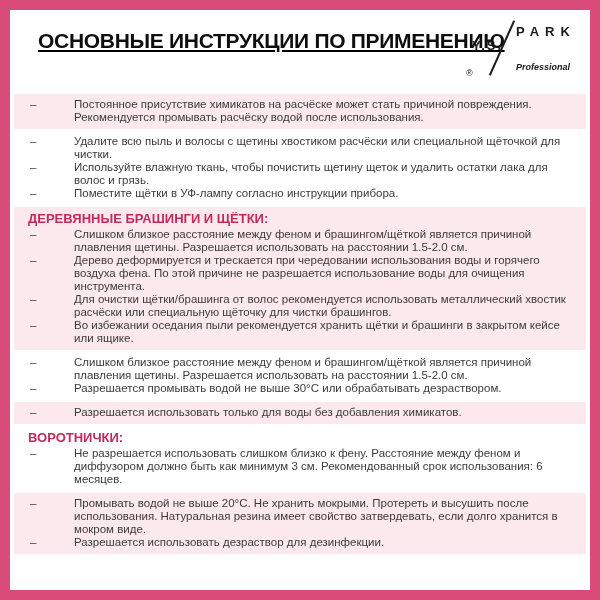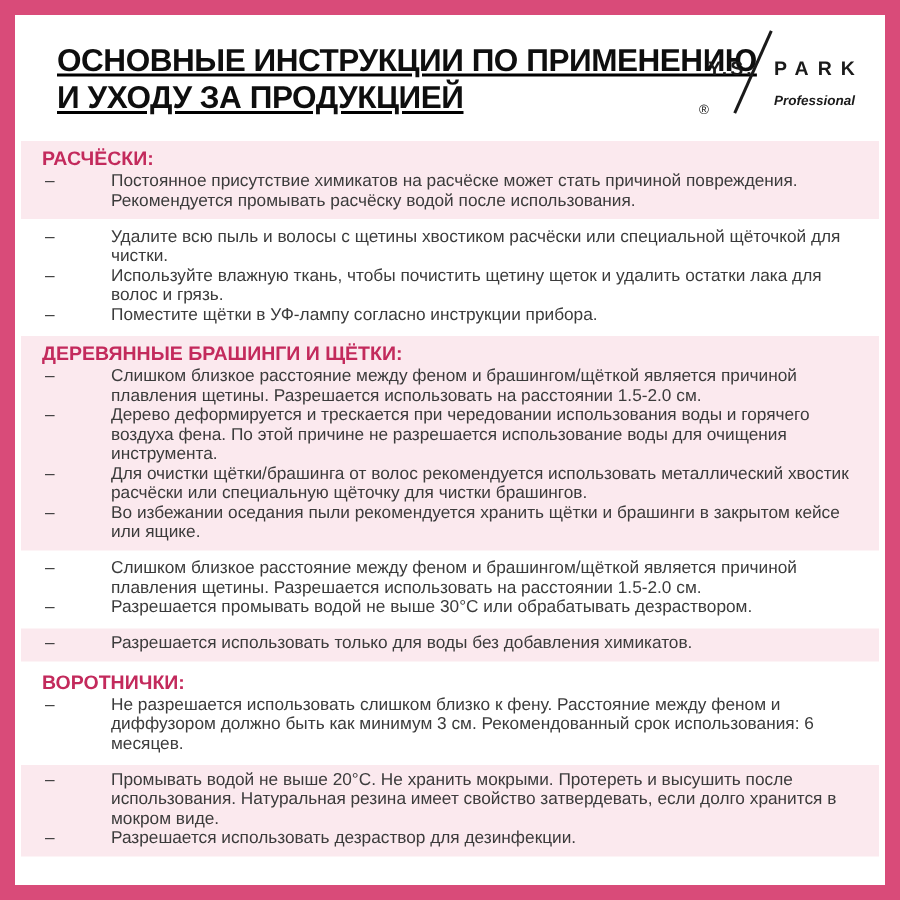--- a/index.html
+++ b/index.html
@@ -37,21 +37,21 @@
     position:absolute;
     top:6px;right:14px;
     width:112px;height:66px;
   }
   .logo-ys{
     position:absolute;left:12px;top:22px;
     font-size:13px;font-weight:bold;color:#1a1a1a;
     letter-spacing:2px;
   }
   .logo-park{
-    position:absolute;left:56px;top:22px;
+    position:absolute;left:56px;top:8px;
     font-size:13px;font-weight:bold;color:#1a1a1a;
     letter-spacing:6px;
   }
   .logo-slash{
     position:absolute;
     left:41px;top:2px;
     width:2px;height:60px;
     background:#1a1a1a;
     transform:rotate(24deg);
   }
@@ -83,34 +83,33 @@
   }
   .dash{flex:none;width:18px;padding-left:2px;box-sizing:border-box;}
   .bullet-text{flex:1;margin-left:28px;}
 </style>
 </head>
 <body>
 
 <div class="frame">
 
   <div class="header">
-    <h1 class="title"><span>ОСНОВНЫЕ ИНСТРУКЦИИ ПО ПРИМЕНЕНИЮ</span><br><span>И УХОДУ ЗА ПРОДУКЦИЕЙ</span></h1>
+    <h1 class="title"><span>ОСНОВНЫЕ ИНСТРУКЦИИ ПО ПРИМЕНЕНИЮ</span><br></h1>
 
     <div class="logo">
       <span class="logo-ys">Y.S.</span>
       <span class="logo-slash"></span>
       <span class="logo-park">PARK</span>
       <span class="logo-prof">Professional</span>
       <span class="logo-reg">®</span>
     </div>
   </div>
 
   <div class="sections">
       <section class="section">
-        <h2 class="sec-heading">РАСЧЁСКИ:</h2>
         <div class="bullet">
           <span class="dash">–</span>
           <span class="bullet-text">Постоянное присутствие химикатов на расчёске может стать причиной повреждения. Рекомендуется промывать расчёску водой после использования.</span>
         </div>
       </section>
       <section class="section">
         <div class="bullet">
           <span class="dash">–</span>
           <span class="bullet-text">Удалите всю пыль и волосы с щетины хвостиком расчёски или специальной щёточкой для чистки.</span>
         </div>

